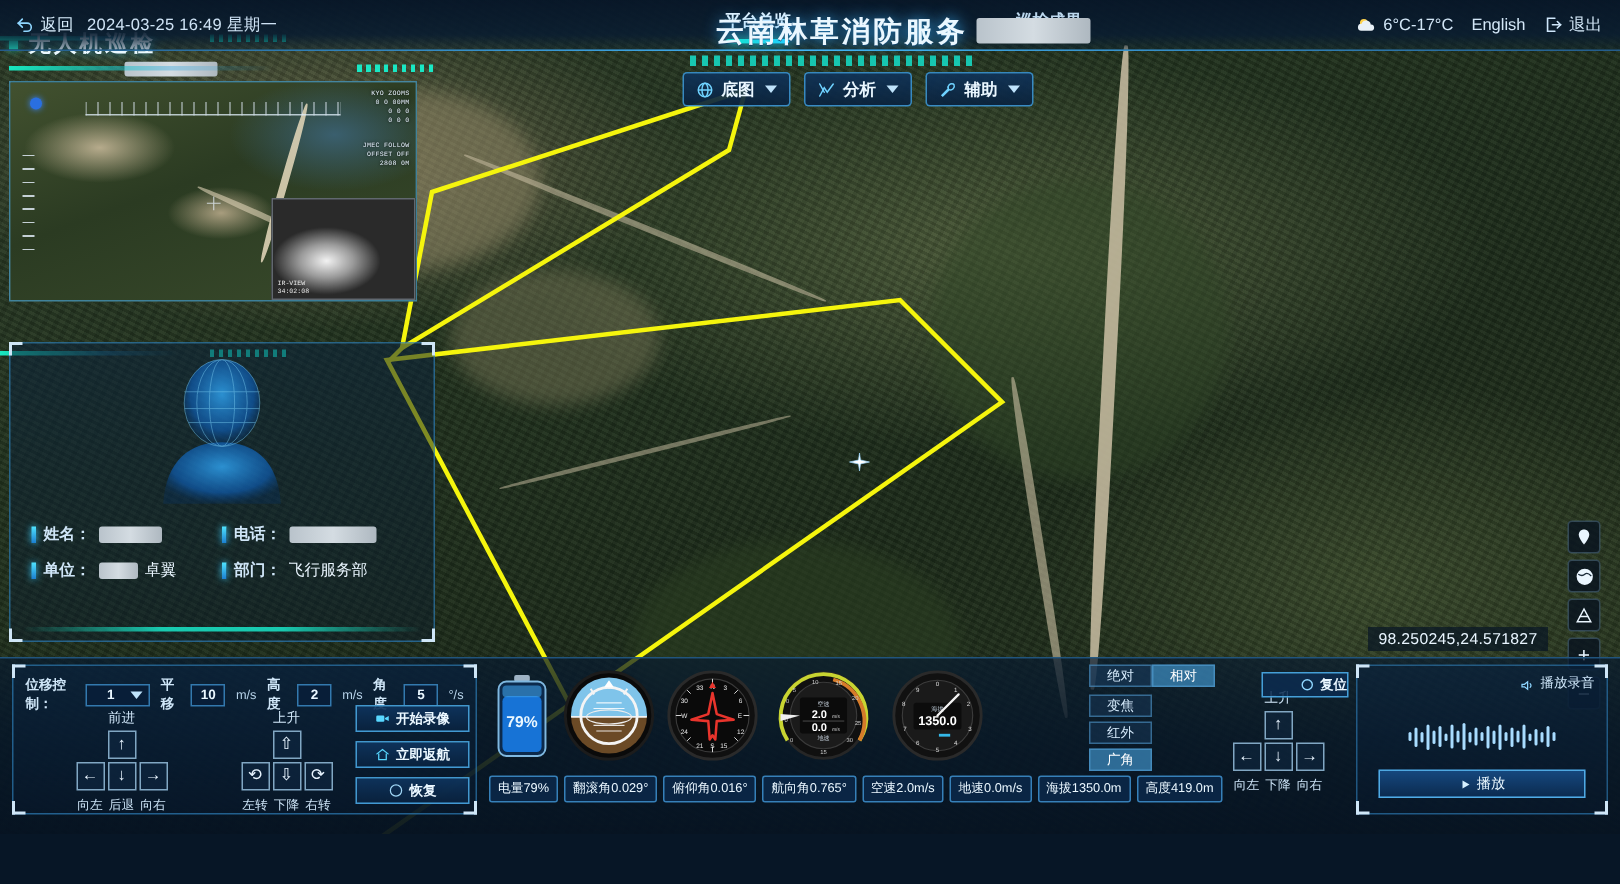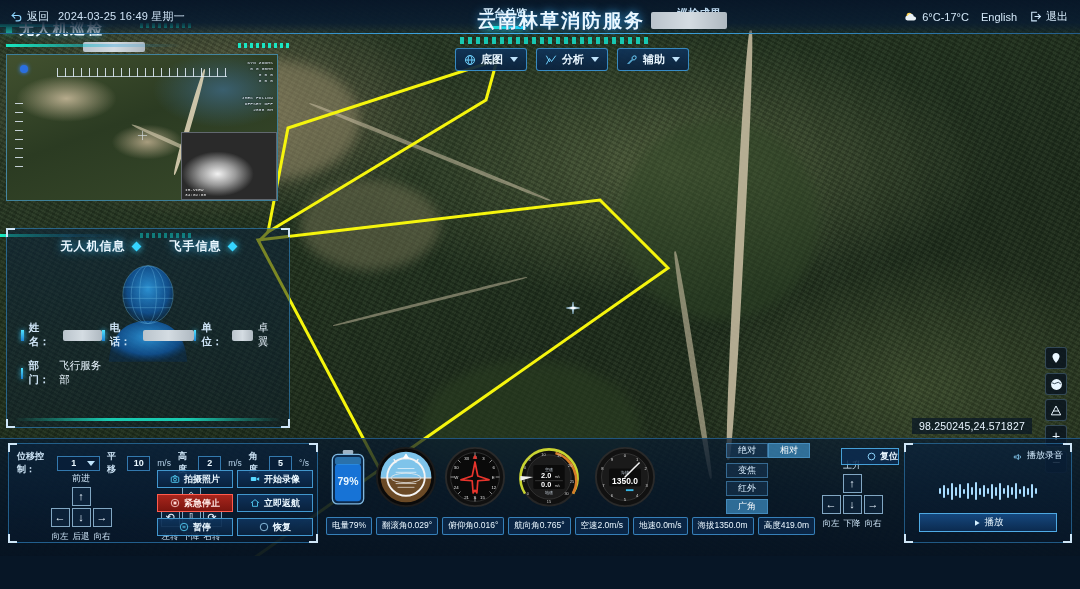--- a/index.html
+++ b/index.html
@@ -129,21 +129,21 @@
   .ir-label { position: absolute; left: 3px; bottom: 2px; font-size: 4.4px; color:#e9e9e9; font-family:"Liberation Mono", monospace; line-height:5px;}
 
   #info-card { left: 6px; top: 228px; width: 284px; height: 200px;
     background: linear-gradient(180deg, rgba(10,34,60,.55) 0%, rgba(8,26,48,.38) 100%);
     border: 1px solid rgba(55,150,215,.55); }
   .tabs-row { display: flex; align-items: center; justify-content: center; gap: 30px; padding-top: 9px; }
   .info-tab { display: flex; align-items: center; gap: 7px; font-size: 12px; font-weight: bold; letter-spacing: 1px; cursor: pointer; color: #a9c6de; }
   .info-tab.active { color: #eaf7ff; text-shadow: 0 0 8px rgba(50,190,255,.9); }
   .tab-diamond { width: 7px; height: 7px; background: #35d4ff; transform: rotate(45deg); box-shadow: 0 0 7px #35d4ff; }
   .avatar-wrap { position: relative; height: 108px; display: flex; align-items: flex-end; justify-content: center; }
-  .fields { position: absolute; left: 0; right: 0; bottom: 40px; display: grid; grid-template-columns: 1fr 1fr 1fr; row-gap: 10px; padding: 0 14px; }
+  .fields { position: absolute; left: 0; right: 0; bottom: 40px; display: grid; grid-template-columns: 1fr 1fr; row-gap: 10px; padding: 0 14px; }
   .fld { display: flex; align-items: center; gap: 5px; font-size: 10.5px; color: #dcecf9; }
   .fld .bullet { width: 3px; height: 11px; background: linear-gradient(180deg,#4fe3ff,#1b7fd0); box-shadow: 0 0 5px #3fd0ff; }
   .fld .k { color: #cfe5f7; font-weight: bold; }
   .fld .v { color: #eaf6ff; }
   .card-foot { position: absolute; left: 8px; right: 8px; bottom: 6px; height: 3px;
     background: linear-gradient(90deg, rgba(25,230,200,0), #19e6c8 35%, #19e6c8 65%, rgba(25,230,200,0)); opacity:.85;}
 
   
   #map-toolbar { position: absolute; left: 455px; top: 48px; display: flex; gap: 9px; z-index: 35; }
   .tool-btn {
@@ -382,30 +382,20 @@
       </div>
     </div>
   </div>
 
   <div id="info-card" class="panel">
     <span class="panel-corner pc-tl"></span>
     <span class="panel-corner pc-tr"></span>
     <span class="panel-corner pc-bl"></span>
     <span class="panel-corner pc-br"></span>
 
-    <div class="tabs-row">
-      <div class="info-tab active">
-        <span>无人机信息</span>
-        <span class="tab-diamond"></span>
-      </div>
-      <div class="info-tab active">
-        <span>飞手信息</span>
-        <span class="tab-diamond"></span>
-      </div>
-    </div>
 
     <div class="avatar-wrap">
       <svg style="width:112px;height:105px;opacity:.92" viewBox="0 0 120 110">
         <defs>
           <radialGradient id="hg" cx="50%" cy="40%" r="60%">
             <stop offset="0%" stop-color="#2f9fe8" stop-opacity=".95"></stop>
             <stop offset="70%" stop-color="#0f59a8" stop-opacity=".8"></stop>
             <stop offset="100%" stop-color="#06305f" stop-opacity=".4"></stop>
           </radialGradient>
         </defs>
@@ -695,44 +685,20 @@
             </div>
             <div class="dp-lbls">
               <span class="dp-lbl">左转</span>
               <span class="dp-lbl">下降</span>
               <span class="dp-lbl">右转</span>
             </div>
           </div>
         </div>
       </div>
 
-      <div class="act-col" style="left:148px;">
-        <div class="act-btn">
-          <svg class="act-ico" viewBox="0 0 24 24" fill="none" stroke="#58d7ff" stroke-width="2">
-            <rect x="3" y="7" width="18" height="13" rx="2"></rect>
-              <circle cx="12" cy="13.5" r="3.5"></circle>
-              <path d="M8 7 l2-3 h4 l2 3"></path>
-          </svg>
-          <span>拍摄照片</span>
-        </div>
-        <div class="act-btn danger">
-          <svg class="act-ico" viewBox="0 0 24 24" fill="#ffdad6">
-            <circle cx="12" cy="12" r="9" fill="none" stroke="#ffdad6" stroke-width="2"></circle>
-              <rect x="8.5" y="8.5" width="7" height="7"></rect>
-          </svg>
-          <span>紧急停止</span>
-        </div>
-        <div class="act-btn">
-          <svg class="act-ico" viewBox="0 0 24 24" fill="none" stroke="#58d7ff" stroke-width="2">
-            <circle cx="12" cy="12" r="9"></circle>
-              <path d="M10 9 v6 M14 9 v6"></path>
-          </svg>
-          <span>暂停</span>
-        </div>
-      </div>
 
       <div class="act-col" style="left:228px;">
         <div class="act-btn">
           <svg class="act-ico" viewBox="0 0 24 24" fill="#58d7ff">
             <rect x="2" y="7" width="13" height="10" rx="2"></rect>
               <path d="M16 11 l6-3 v8 l-6-3 Z"></path>
           </svg>
           <span>开始录像</span>
         </div>
         <div class="act-btn">

